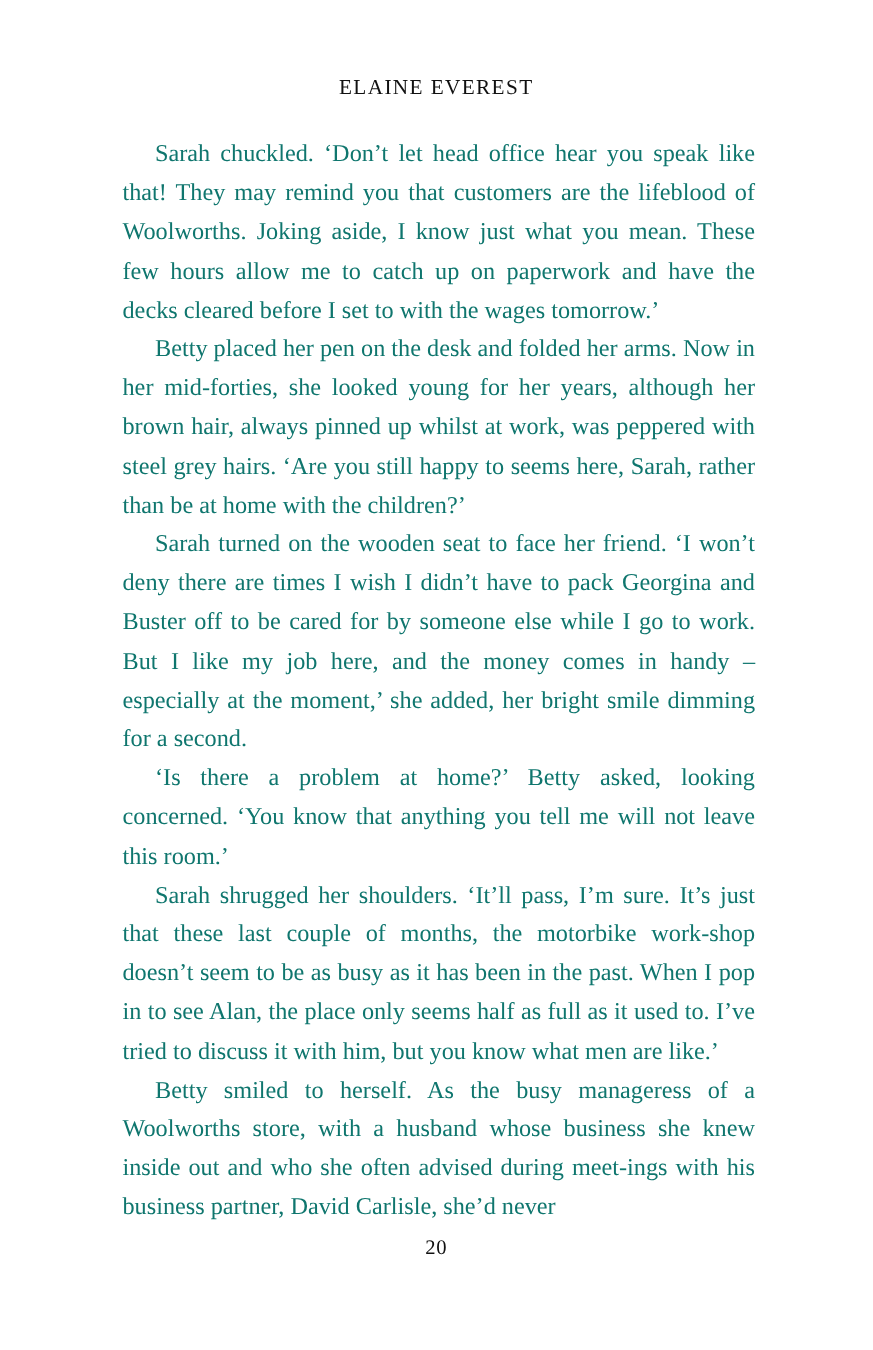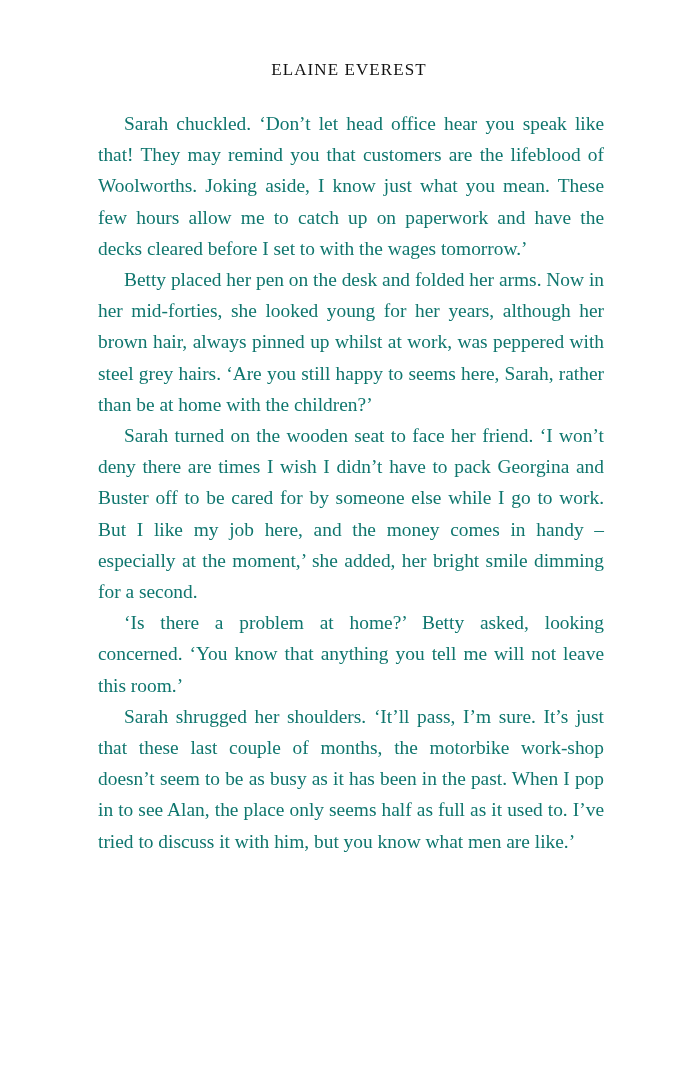--- a/index.html
+++ b/index.html
@@ -69,16 +69,18 @@
 <div class="page">
 
   <div class="running-head">Elaine Everest</div>
 
   <div class="body-text">
     <p>Sarah chuckled. ‘Don’t let head office hear you speak like that! They may remind you that customers are the lifeblood of Woolworths. Joking aside, I know just what you mean. These few hours allow me to catch up on paperwork and have the decks cleared before I set to with the wages tomorrow.’</p>
     <p>Betty placed her pen on the desk and folded her arms. Now in her mid-forties, she looked young for her years, although her brown hair, always pinned up whilst at work, was peppered with steel grey hairs. ‘Are you still happy to seems here, Sarah, rather than be at home with the children?’</p>
     <p>Sarah turned on the wooden seat to face her friend. ‘I won’t deny there are times I wish I didn’t have to pack Georgina and Buster off to be cared for by someone else while I go to work. But I like my job here, and the money comes in handy – especially at the moment,’ she added, her bright smile dimming for a second.</p>
     <p>‘Is there a problem at home?’ Betty asked, looking concerned. ‘You know that anything you tell me will not leave this room.’</p>
     <p>Sarah shrugged her shoulders. ‘It’ll pass, I’m sure. It’s just that these last couple of months, the motorbike work-shop doesn’t seem to be as busy as it has been in the past. When I pop in to see Alan, the place only seems half as full as it used to. I’ve tried to discuss it with him, but you know what men are like.’</p>
+    <p>Betty smiled to herself. As the busy manageress of a Woolworths store, with a husband whose business she knew inside out and who she often advised during meet-ings with his business partner, David Carlisle, she’d never</p>
   </div>
 
+  <div class="folio">20</div>
 
 </div>
 
 </body></html>

